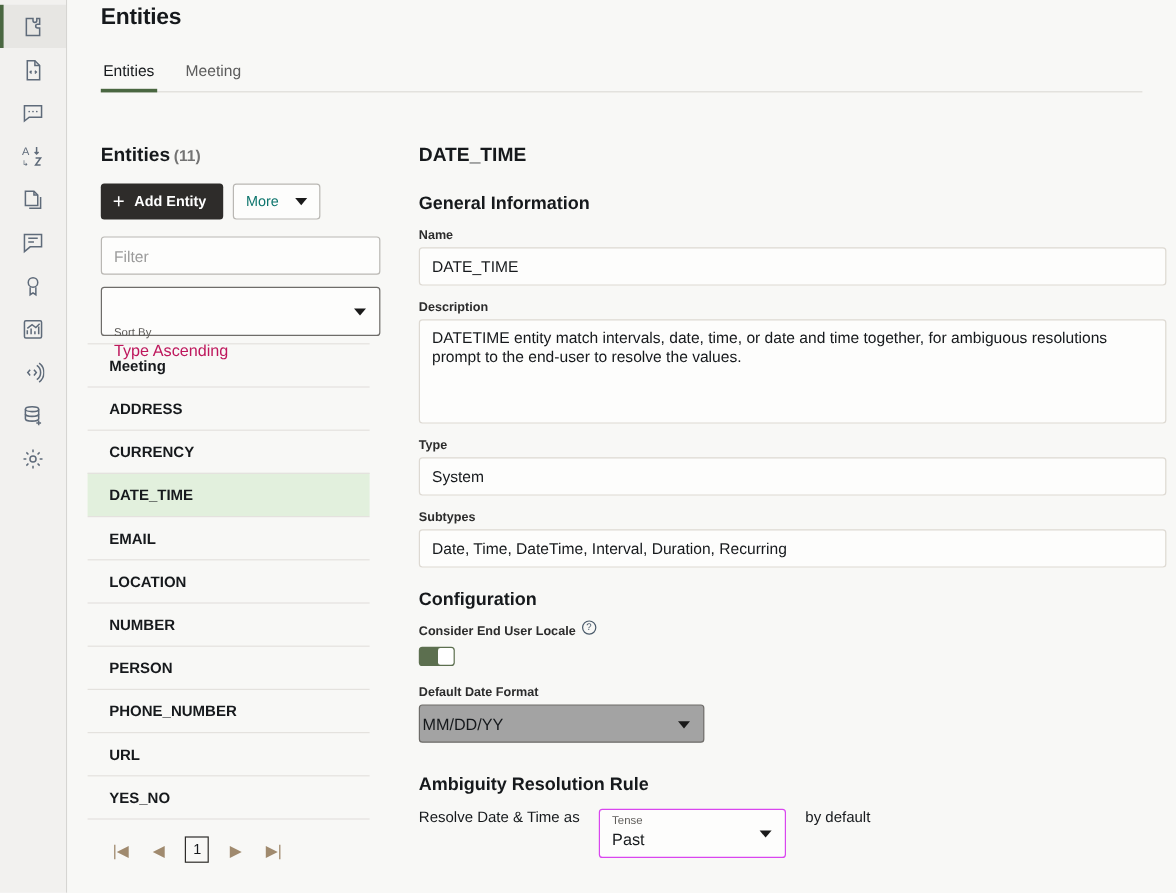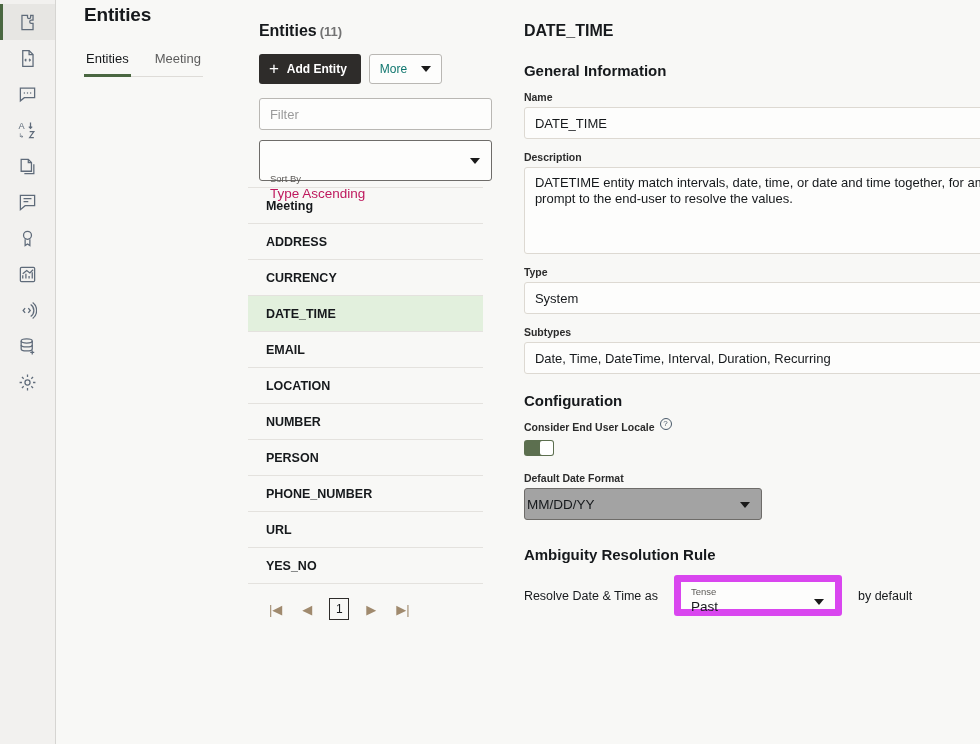--- a/index.html
+++ b/index.html
@@ -45,23 +45,24 @@
     width: 3px;
     background: #4a6741;
   }
   .rail-item svg { display: block; }
 
   
   .main {
     flex: 1 1 auto;
     background: #f8f8f6;
     display: flex;
-    flex-direction: row;
+    flex-direction: column;
     min-width: 0;
     position: relative;
+    gap: 22px;
   }
   .page-header {
     padding: 0 28px;
   }
   .page-title {
     font-size: 19px;
     font-weight: bold;
     letter-spacing: -0.2px;
     margin: 0;
     padding-top: 4px;
@@ -358,32 +359,31 @@
     padding: 0 2px;
     font-size: 13.5px;
     color: #16191c;
     position: relative;
     cursor: pointer;
   }
   .select-box .caret { position: absolute; right: 11px; top: 13px; }
 
   .rule-row {
     display: flex;
-    align-items: center;
     gap: 16px;
     margin-top: 12px;
   }
   .rule-text {
     font-size: 12.5px;
     color: #16191c;
   }
   .tense-select {
-    width: 168px;
+    width: 156px;
     height: 41px;
-    border: 7px solid #d946ef;
+    border: 1px solid #d946ef;
     border-radius: 3px;
     background: #fdfdfc;
     padding: 4px 10px 0 10px;
     position: relative;
     cursor: pointer;
   }
   .tense-select .lbl {
     font-size: 9.5px;
     color: #5d5b58;
     line-height: 12px;

